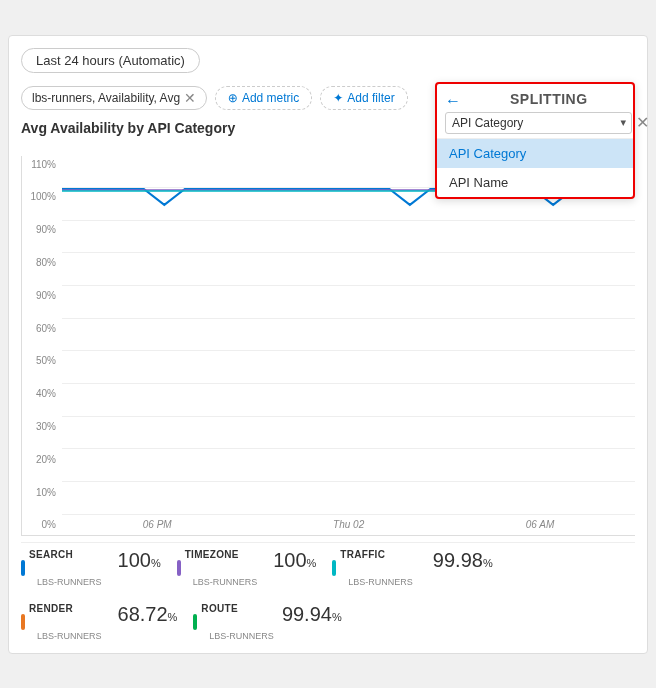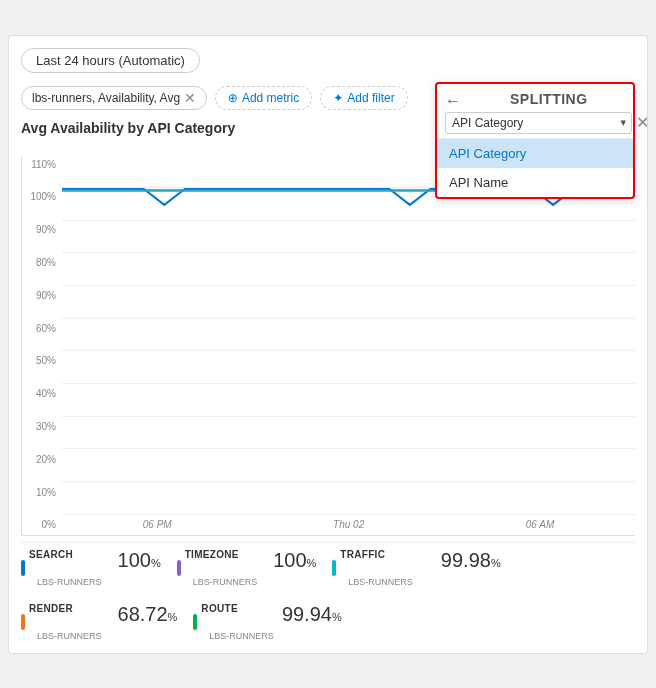--- a/index.html
+++ b/index.html
@@ -368,21 +368,21 @@
     </div>
 
     <div class="legend-item">
       <div class="legend-top">
         <div class="legend-color-bar" style="background:#00b7c3;"></div>
         <div>
           <div class="legend-name">TRAFFIC</div>
           <div class="legend-sub">LBS-RUNNERS</div>
         </div>
       </div>
-      <div style="display:flex;align-items:baseline;margin-left:20px;justify-content:center;">
+      <div style="display:flex;align-items:baseline;margin-left:12px;justify-content:center;">
         <span class="legend-value">99.98</span>
         <span class="legend-pct">%</span>
       </div>
     </div>
 
     <div class="legend-item">
       <div class="legend-top">
         <div class="legend-color-bar" style="background:#e87722;"></div>
         <div>
           <div class="legend-name">RENDER</div>

